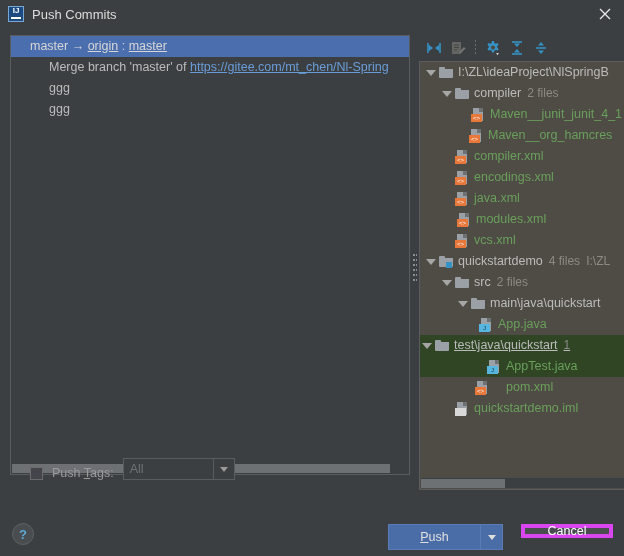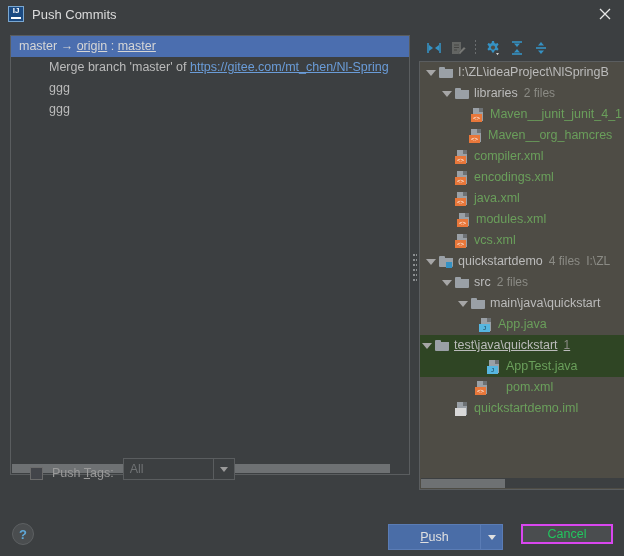--- a/index.html
+++ b/index.html
@@ -91,21 +91,21 @@
     left: 0; top: 0; right: 0;
     bottom: 11px;
     overflow: hidden;
   }
   .commit-row {
     height: 21px;
     line-height: 21px;
     white-space: nowrap;
     overflow: hidden;
     font-size: 12.5px;
-    padding-left: 8px;
+    padding-left: 19px;
     box-sizing: border-box;
     color: #bbbbbb;
   }
   .commit-row.branch-header {
     background: #4b6eaf;
     color: #d6d6d6;
   }
   .commit-row.branch-header .link {
     color: #d6d6d6;
     text-decoration: underline;
@@ -386,28 +386,28 @@
     border: 1px solid #5a7cb5;
     box-sizing: border-box;
     display: flex;
     align-items: center;
     justify-content: center;
   }
   #push-dropdown .arrow-dn { border-top-color: #e0e0e0; }
   #cancel-button {
     position: absolute;
     left: 521px; top: 496px;
-    width: 92px; height: 20px;
+    width: 92px; height: 14px;
     background: #4a4d4f;
-    border: 2px solid #d946ef;
-    box-sizing: border-box;
-    display: flex;
-    align-items: center;
-    justify-content: center;
-    color: #22c55e;
+    border: 4px solid #d946ef;
+    box-sizing: border-box;
+    display: flex;
+    align-items: center;
+    justify-content: center;
+    color: #ffffff;
     font-size: 12.5px;
     cursor: pointer;
   }
 </style>
 </head>
 <body>
 
 <div id="titlebar">
   <div class="app-icon"></div>
   <div id="title-text">Push Commits</div>
@@ -501,21 +501,21 @@
               <div class="tri"></div>
             </div>
             <div class="ic folder"></div>
             <span class="name plain">I:\ZL\ideaProject\NlSpringB</span>
           </div>
           <div class="tree-row" style="padding-left: 20px;">
             <div class="tw">
               <div class="tri"></div>
             </div>
             <div class="ic folder"></div>
-            <span class="name plain">libraries</span>
+            <span class="name plain">compiler</span>
             <span class="meta">2 files</span>
           </div>
           <div class="tree-row" style="padding-left: 36px;">
             <div class="tw"></div>
             <div class="ic file">
               <div class="badge xml">&lt;&gt;</div>
             </div>
             <span class="name green">Maven__junit_junit_4_1</span>
           </div>
           <div class="tree-row" style="padding-left: 19px; margin-left: 15px;">

